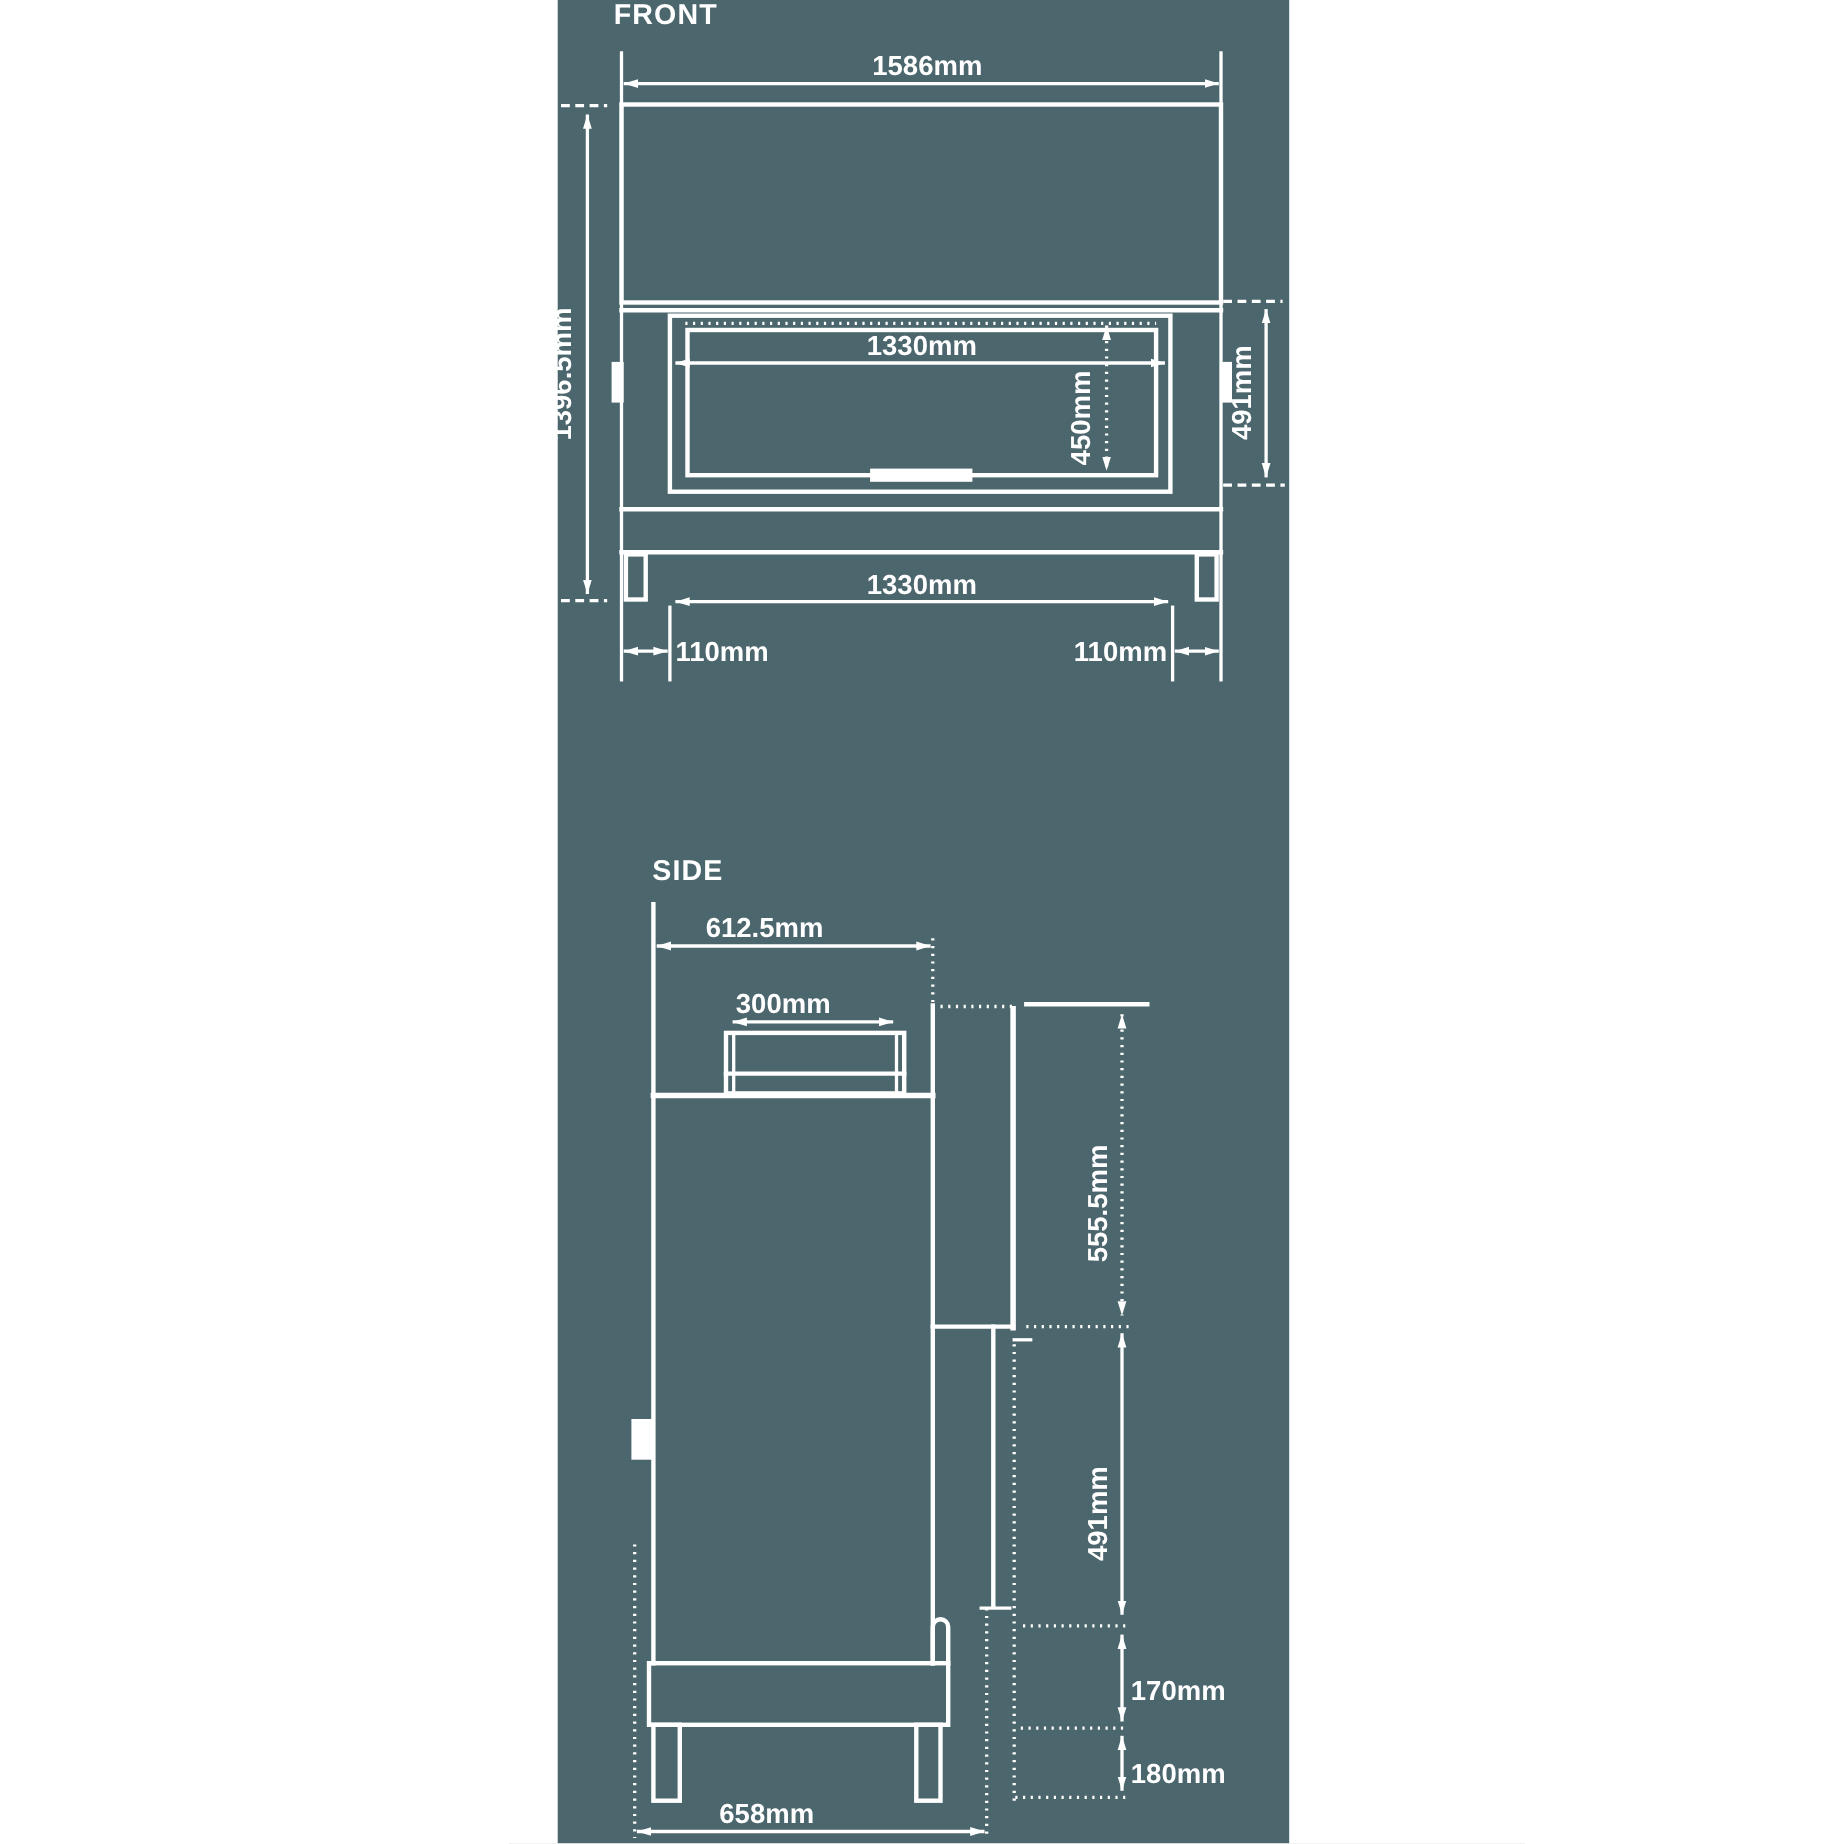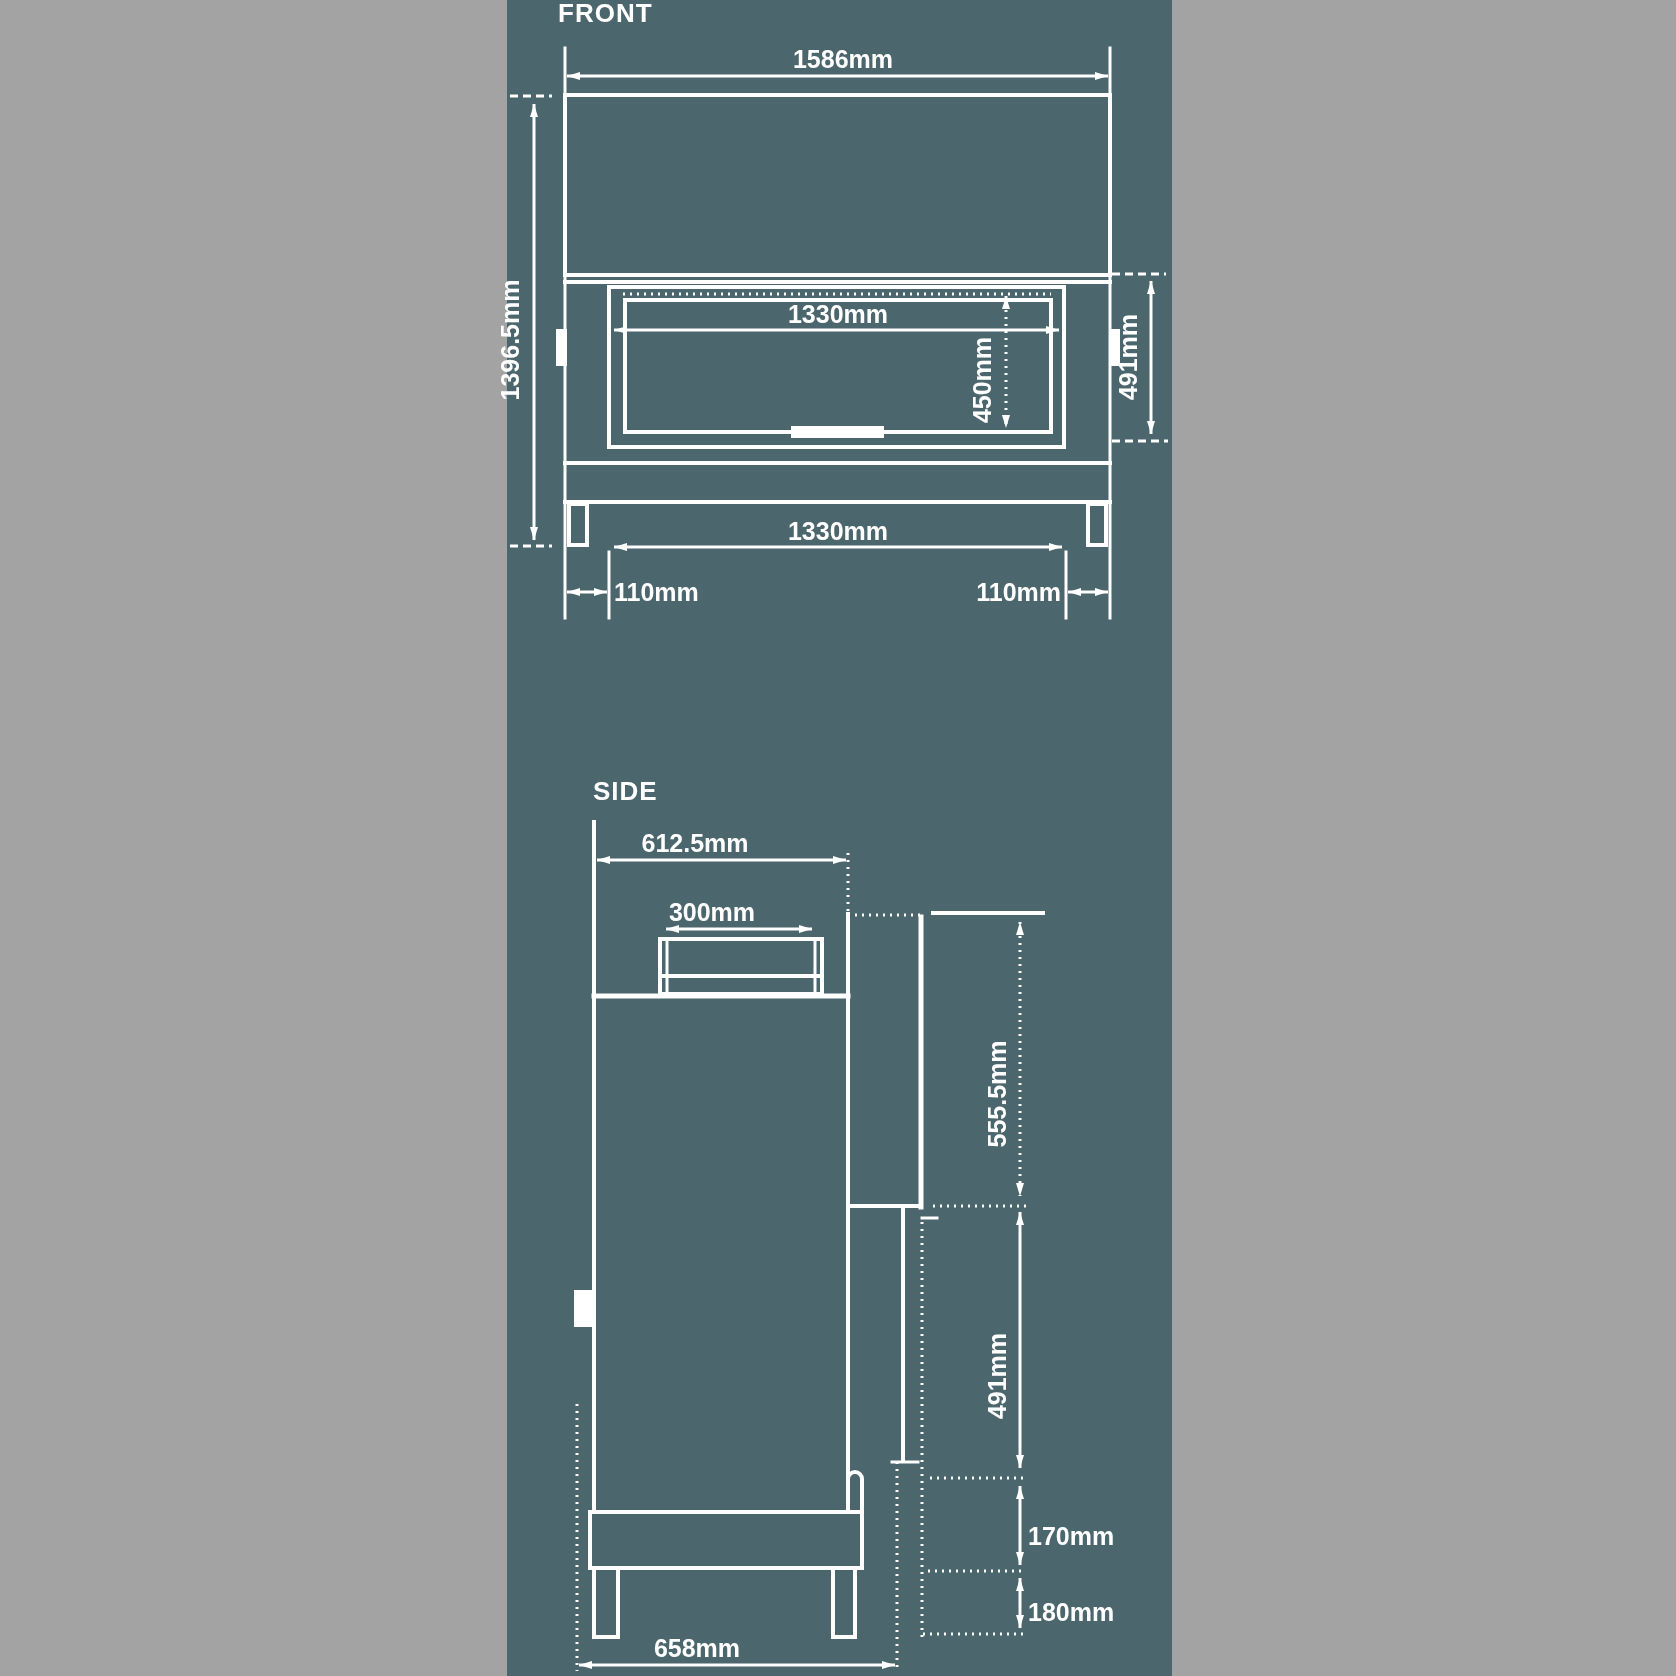--- a/index.html
+++ b/index.html
@@ -1,16 +1,16 @@
 <!DOCTYPE html>
 <html><head>
 <meta charset="utf-8">
 <style>
   html,body{margin:0;padding:0;background:#e9eaeb;}
-  .stage{position:relative;width:1676px;height:1676px;background:#a3a3a3;overflow:hidden;}
+  .stage{position:relative;width:1676px;height:1676px;background:#ffffff;overflow:hidden;}
   svg{display:block;}
   .ln{stroke:#fff;stroke-width:4;fill:none;stroke-linecap:square;}
   .ln5{stroke:#fff;stroke-width:5;fill:none;stroke-linecap:square;}
   .thin{stroke:#fff;stroke-width:3;fill:none;stroke-linecap:square;}
   .dim{stroke:#fff;stroke-width:3;fill:none;}
   .dot{stroke:#fff;stroke-width:3;fill:none;stroke-dasharray:2 5;stroke-linecap:butt;}
   .dash{stroke:#fff;stroke-width:3;fill:none;stroke-dasharray:8 5;stroke-linecap:butt;}
   .fillw{fill:#fff;stroke:none;}
   .lbl{font-family:"Liberation Sans",sans-serif;font-size:25px;font-weight:bold;fill:#fff;}
   .ttl{font-family:"Liberation Sans",sans-serif;font-size:26px;font-weight:bold;fill:#fff;letter-spacing:1px;}

